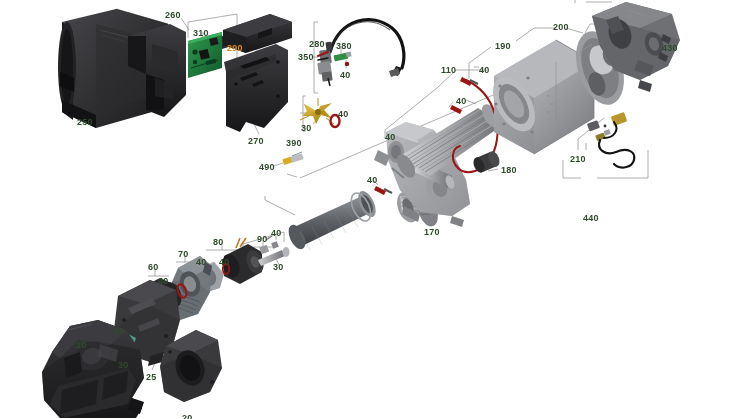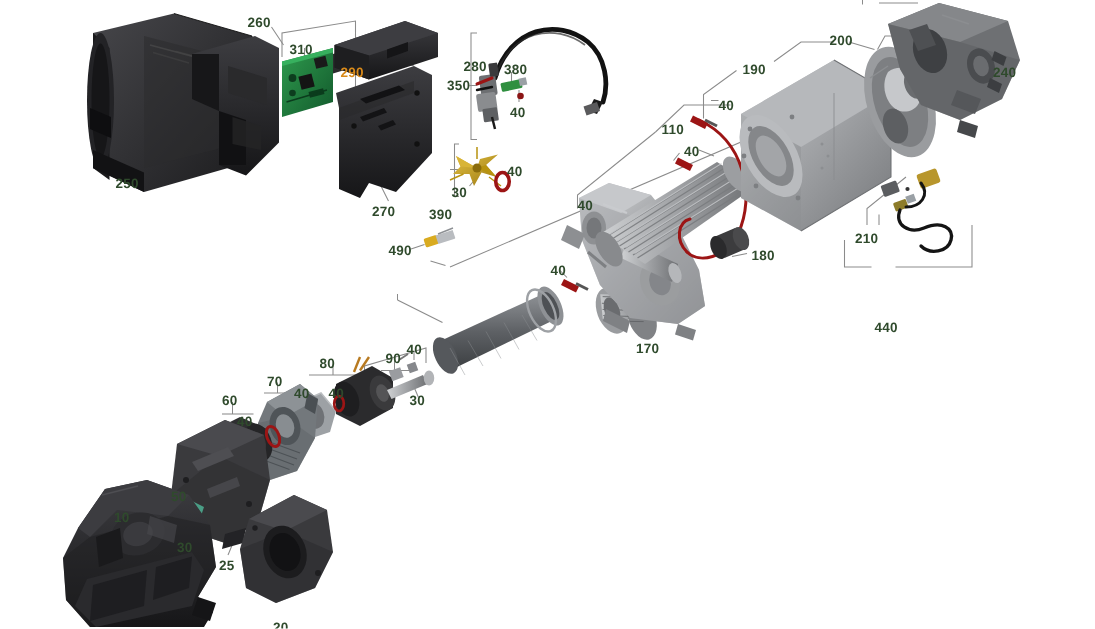--- a/index.html
+++ b/index.html
@@ -496,26 +496,26 @@
       <div class="lbl lbl-green" style="left: 279px; top: 40px; color: rgb(47, 74, 44); margin-left: 30px;">280</div>
       <div class="lbl lbl-green" style="left: 77px; top: 118px; color: rgb(47, 74, 44);">250</div>
       <div class="lbl lbl-green" style="left: 248px; top: 137px; color: rgb(47, 74, 44);">270</div>
       <div class="lbl lbl-green" style="left: 298px; top: 53px; color: rgb(47, 74, 44);">350</div>
       <div class="lbl lbl-green" style="left: 336px; top: 42px; color: rgb(47, 74, 44);">380</div>
       <div class="lbl lbl-green" style="left: 340px; top: 71px; color: rgb(47, 74, 44);">40</div>
       <div class="lbl lbl-green" style="left: 286px; top: 110px; color: rgb(47, 74, 44); margin-top: 29px;">390</div>
       <div class="lbl lbl-green" style="left: 301px; top: 124px; color: rgb(47, 74, 44);">30</div>
       <div class="lbl lbl-green" style="left: 338px; top: 110px; color: rgb(47, 74, 44);">40</div>
       <div class="lbl lbl-green" style="left: 259px; top: 163px; color: rgb(47, 74, 44);">490</div>
-      <div class="lbl lbl-green" style="left: 441px; top: 82px; color: rgb(47, 74, 44); text-align: center;">110</div>
+      <div class="lbl lbl-green" style="left: 441px; top: 66px; color: rgb(47, 74, 44); text-align: center;">110</div>
       <div class="lbl lbl-green" style="left: 456px; top: 97px; color: rgb(47, 74, 44);">40</div>
       <div class="lbl lbl-green" style="left: 479px; top: 66px; color: rgb(47, 74, 44);">40</div>
       <div class="lbl lbl-green" style="left: 495px; top: 42px; color: rgb(47, 74, 44);">190</div>
       <div class="lbl lbl-green" style="left: 553px; top: 23px; color: rgb(47, 74, 44);">200</div>
-      <div class="lbl lbl-green" style="left: 662px; top: 44px; color: rgb(47, 74, 44);">240</div>
+      <div class="lbl lbl-green" style="left: 662px; top: 44px; color: rgb(47, 74, 44);">430</div>
       <div class="lbl lbl-green" style="left: 570px; top: 155px; color: rgb(47, 74, 44);">210</div>
       <div class="lbl lbl-green" style="left: 583px; top: 182px; color: rgb(47, 74, 44); margin-top: 32px;">440</div>
       <div class="lbl lbl-green" style="left: 501px; top: 166px; color: rgb(47, 74, 44);">180</div>
       <div class="lbl lbl-green" style="left: 424px; top: 228px; color: rgb(47, 74, 44);">170</div>
       <div class="lbl lbl-green" style="left: 385px; top: 133px; color: rgb(47, 74, 44);">40</div>
       <div class="lbl lbl-green" style="left: 367px; top: 176px; color: rgb(47, 74, 44);">40</div>
       <div class="lbl lbl-green" style="left: 158px; top: 277px; color: rgb(47, 74, 44);">40</div>
       <div class="lbl lbl-green" style="left: 148px; top: 263px; color: rgb(47, 74, 44);">60</div>
       <div class="lbl lbl-green" style="left: 178px; top: 250px; color: rgb(47, 74, 44);">70</div>
       <div class="lbl lbl-green" style="left: 196px; top: 258px; color: rgb(47, 74, 44);">40</div>

